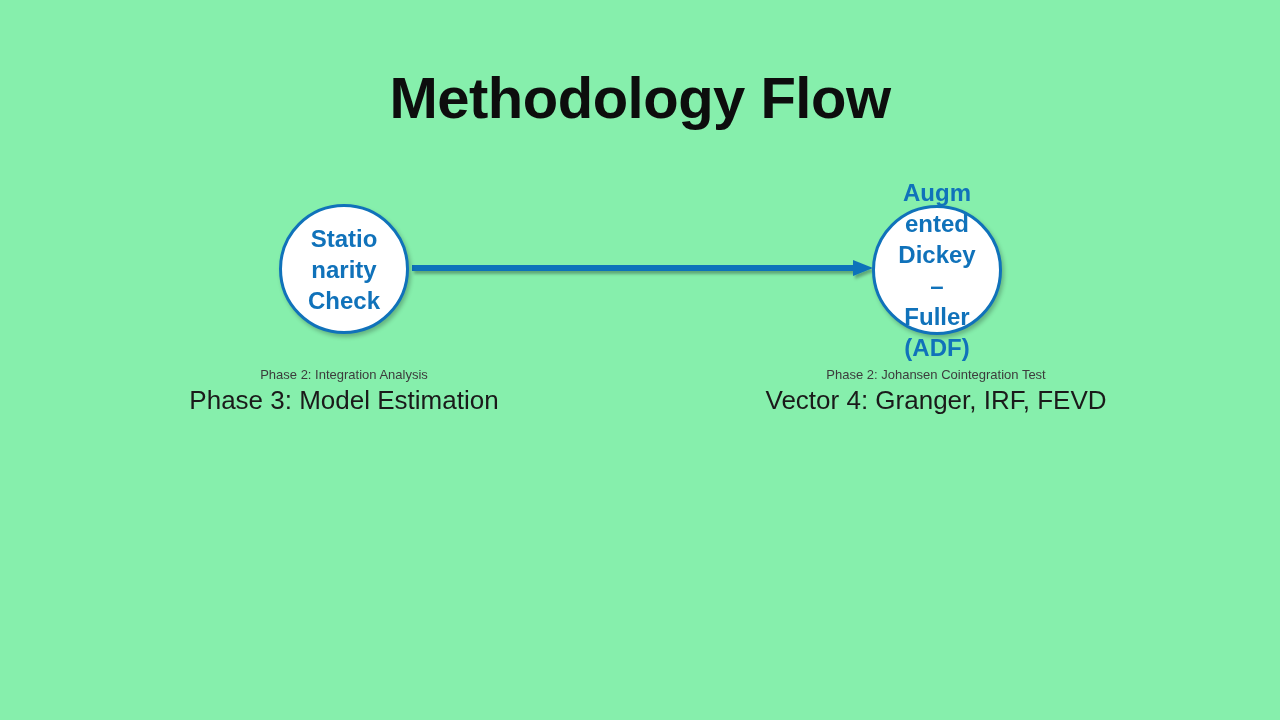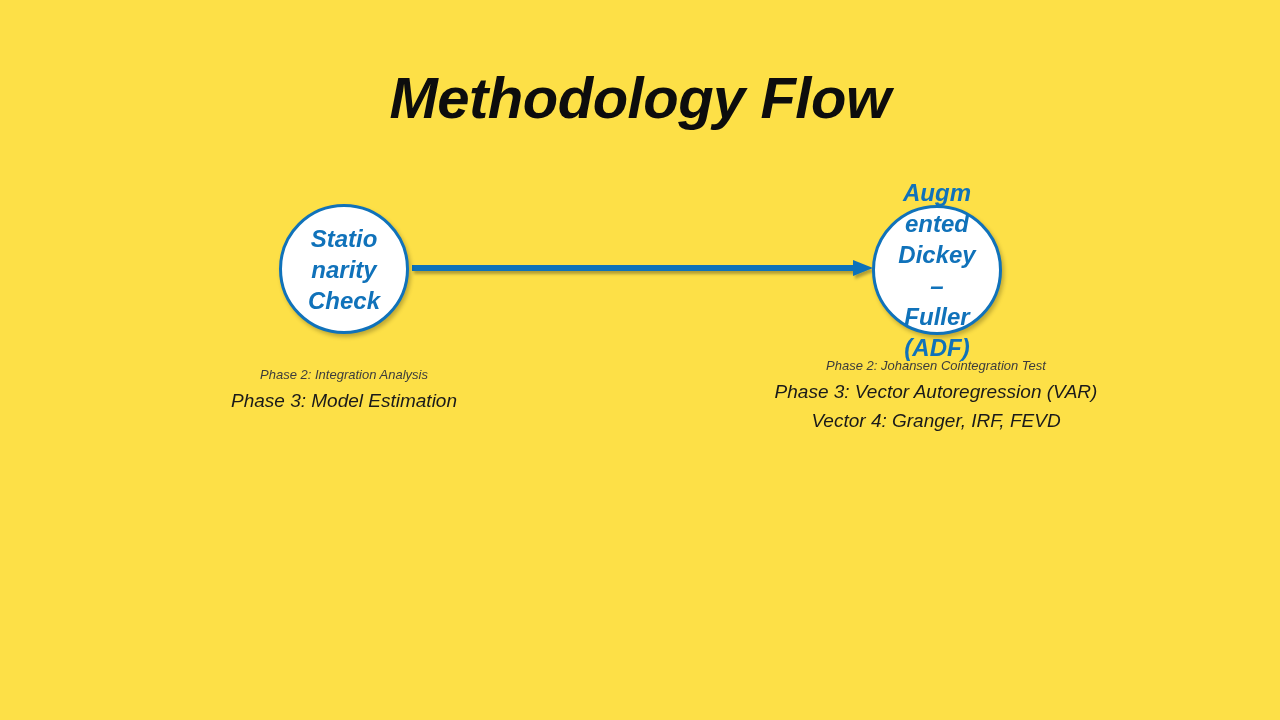--- a/index.html
+++ b/index.html
@@ -11,22 +11,21 @@
     height: 720px;
     background: #ffffff;
     font-family: "Liberation Sans", sans-serif;
     overflow: hidden;
   }
 
   .slide {
     position: relative;
     width: 1280px;
     height: 720px;
-    background: #fde047;
-    font-style: italic;
+    background: #86efac;
   }
 
   
   .slide-title {
     position: absolute;
     top: 62px;
     left: 0;
     width: 1280px;
     text-align: center;
     font-size: 58px;
@@ -91,30 +90,30 @@
     width: 465px;
     height: 36px;
   }
 
   
   .caption {
     position: absolute;
     text-align: center;
   }
   #caption-left  { left: 44px;  top: 364px; width: 600px; }
-  #caption-right { left: 636px; top: 355px; width: 600px; }
+  #caption-right { left: 636px; top: 364px; width: 600px; }
 
   .caption-line-sm {
     font-size: 13px;
     line-height: 22px;
     color: #3c3c3c;
     white-space: nowrap;
   }
   .caption-line-lg {
-    font-size: 19px;
+    font-size: 26px;
     line-height: 29px;
     color: #1a1a1a;
     white-space: nowrap;
   }
 </style>
 </head>
 <body>
 
 <div class="slide">
 
@@ -148,17 +147,16 @@
 
   </div>
 
   <div class="caption" id="caption-left">
     <div class="caption-line-sm">Phase 2: Integration Analysis</div>
     <div class="caption-line-lg">Phase 3: Model Estimation</div>
   </div>
 
   <div class="caption" id="caption-right">
     <div class="caption-line-sm">Phase 2: Johansen Cointegration Test</div>
-    <div class="caption-line-lg">Phase 3: Vector Autoregression (VAR)</div>
     <div class="caption-line-lg">Vector 4: Granger, IRF, FEVD</div>
   </div>
 
 </div>
 
 </body></html>

